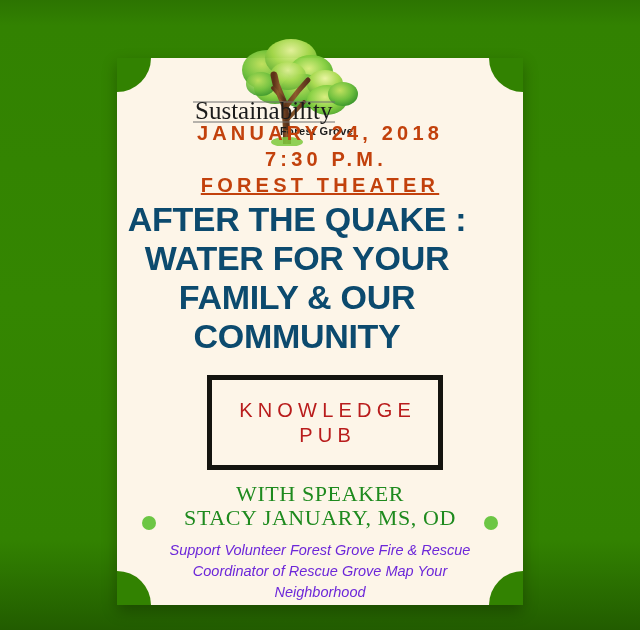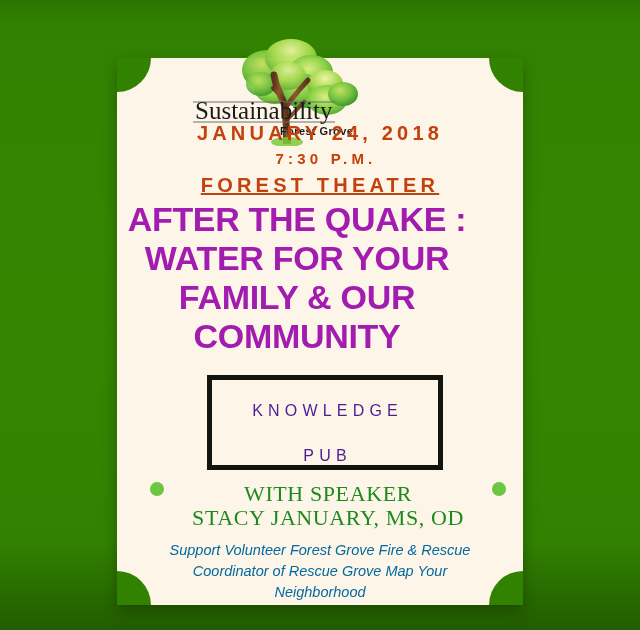--- a/index.html
+++ b/index.html
@@ -77,31 +77,31 @@
     text-align: center;
     color: #c2410c;
   }
   #event-meta .line {
     font-weight: bold;
     letter-spacing: 4.2px;
     line-height: 26px;
     white-space: nowrap;
   }
   #event-date  { font-size: 20px; }
-  #event-time  { font-size: 15px; padding-left: 12px; }
+  #event-time  { font-size: 20px; padding-left: 12px; }
   #event-venue { font-size: 20px; text-decoration: underline; }
 
   
   #headline {
     position: absolute;
     left: 0;
     top: 142px;
     width: 360px;
     text-align: center;
-    color: #a21caf;
+    color: #0c4a6e;
     font-weight: bold;
     font-size: 34px;
     line-height: 39px;
     letter-spacing: -0.3px;
     font-stretch: condensed;
   }
   #headline .hl {
     display: block;
     white-space: nowrap;
   }
@@ -114,37 +114,36 @@
     width: 226px;
     height: 85px;
     border: 5px solid #14140f;
     background: #fdf5e8;
     display: flex;
     flex-direction: column;
     align-items: center;
     justify-content: center;
   }
   #kp-box .kp-line {
-    color: #4c1d95;
-    font-size: 16px;
+    color: #b91c1c;
+    font-size: 20px;
     letter-spacing: 5.2px;
     line-height: 25px;
     text-indent: 5.2px;
     white-space: nowrap;
-    margin-top: 20px;
   }
 
   
   #speaker-row {
     position: absolute;
-    left: 8px;
+    left: 0;
     top: 424px;
     width: 406px;
     display: flex;
-    align-items: flex-start;
+    align-items: flex-end;
     justify-content: center;
   }
   .dot {
     width: 14px;
     height: 14px;
     border-radius: 50%;
     background: #6cc644;
     flex: 0 0 auto;
   }
   #speaker-text {
@@ -162,21 +161,21 @@
     display: block;
   }
 
   
   #footer-note {
     position: absolute;
     left: 24px;
     top: 482px;
     width: 358px;
     text-align: center;
-    color: #0369a1;
+    color: #6d28d9;
     font-size: 14.5px;
     font-style: italic;
     line-height: 21px;
     font-weight: 500;
   }
   #footer-note .fn { display: block; }
 </style>
 </head>
 <body>
 

